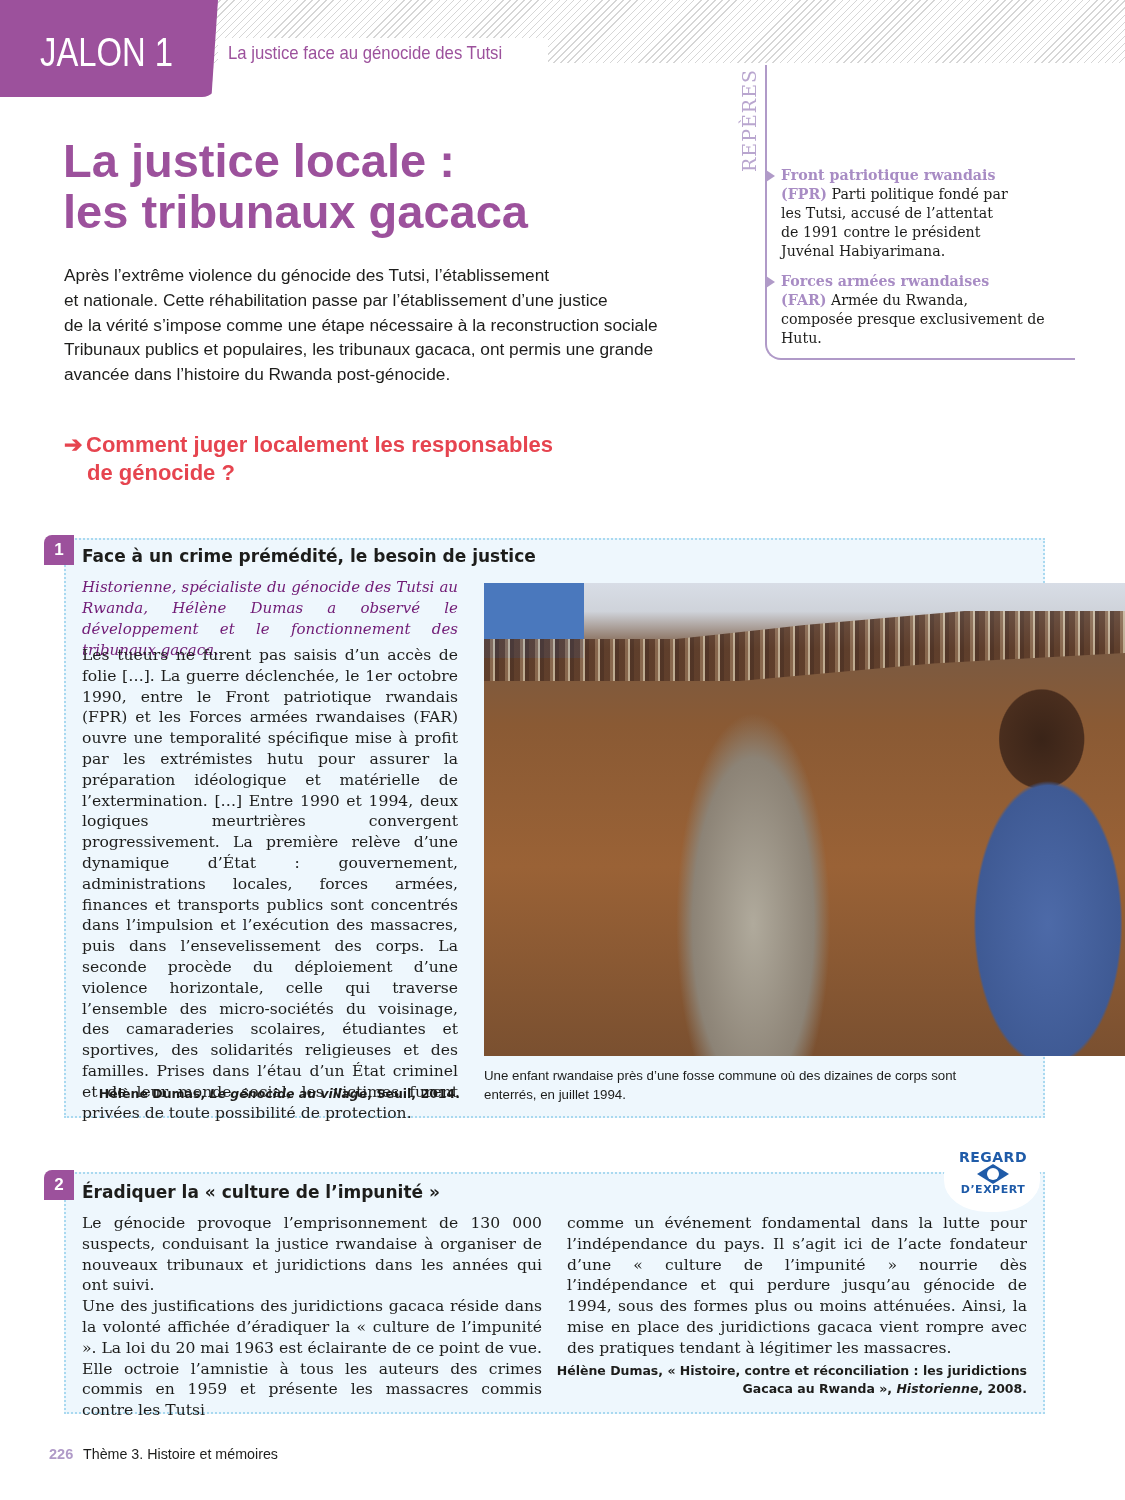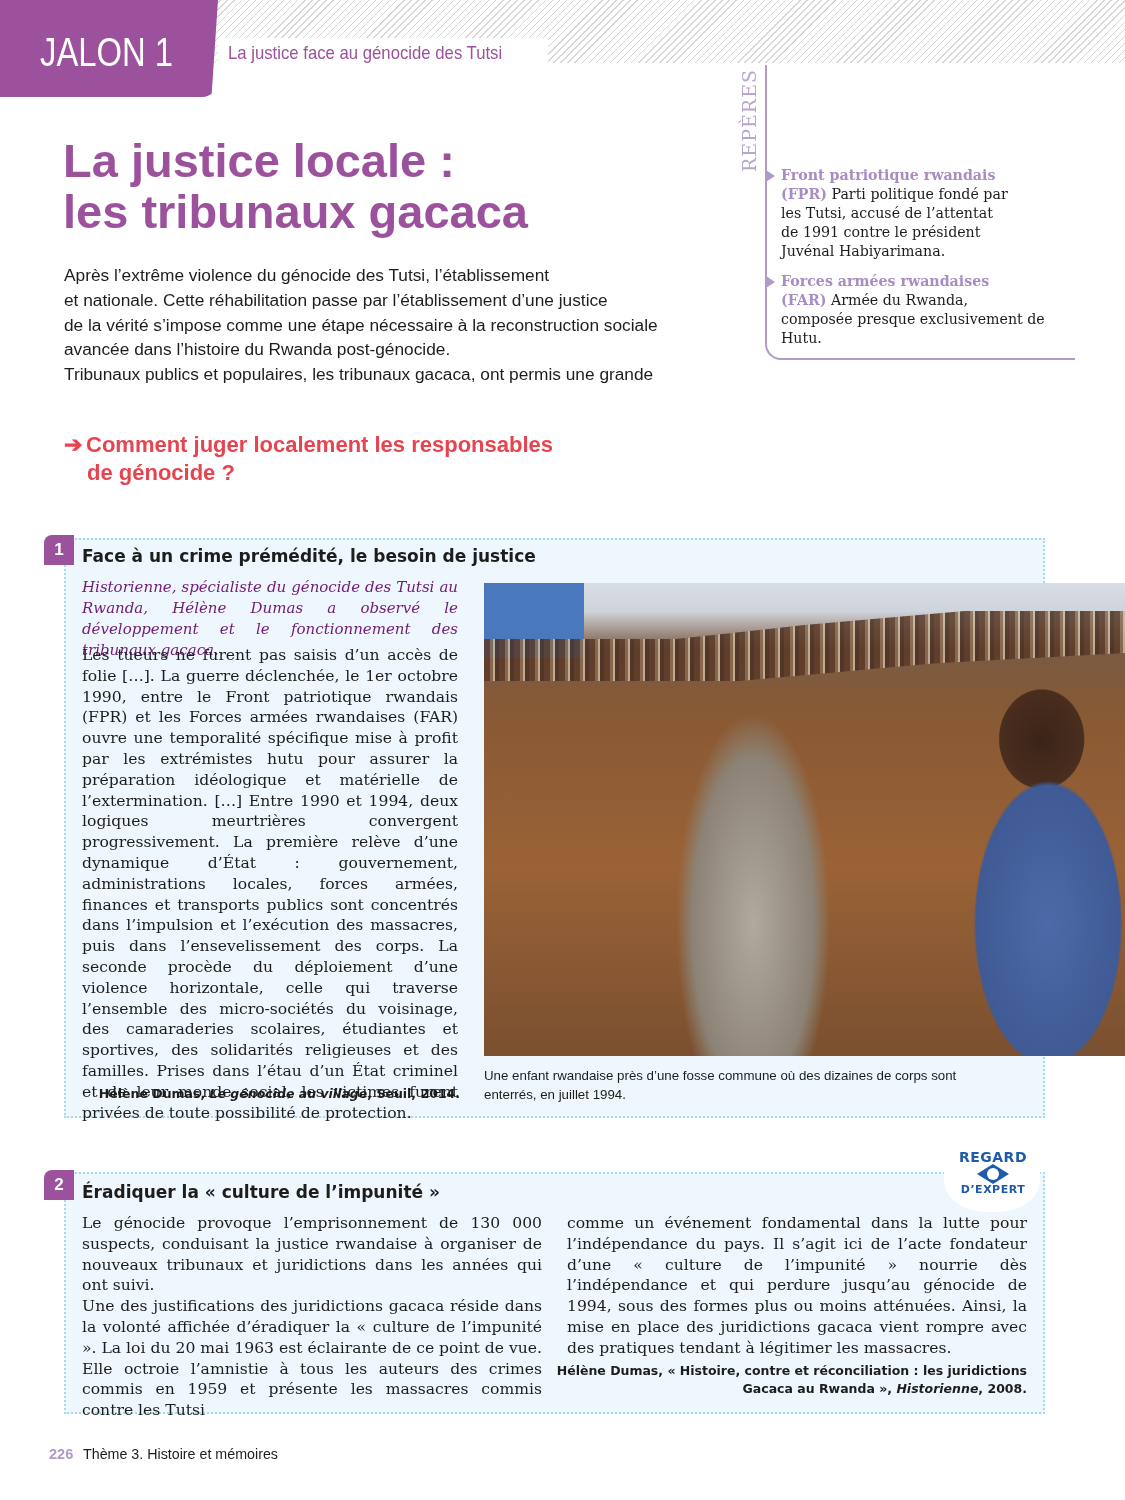--- a/index.html
+++ b/index.html
@@ -148,22 +148,22 @@
 
 <h1 class="title">
   <span style="display:block">La justice locale :</span>
   <span style="display:block">les tribunaux gacaca</span>
 </h1>
 
 <div class="intro">
   <span>Après l’extrême violence du génocide des Tutsi, l’établissement</span>
   <span>et nationale. Cette réhabilitation passe par l’établissement d’une justice</span>
   <span>de la vérité s’impose comme une étape nécessaire à la reconstruction sociale</span>
+  <span>Tribunaux publics et populaires, les tribunaux gacaca, ont permis une grande</span>
   <span>avancée dans l’histoire du Rwanda post-génocide.</span>
-  <span>Tribunaux publics et populaires, les tribunaux gacaca, ont permis une grande</span>
 </div>
 
 <div class="question">
   <span class="arrow">➔</span><span>Comment juger localement les responsables</span>
   <span class="l2">de génocide ?</span>
 </div>
 
 <div class="reperes"></div>
 <div class="reperes-label">REPÈRES</div>
 

